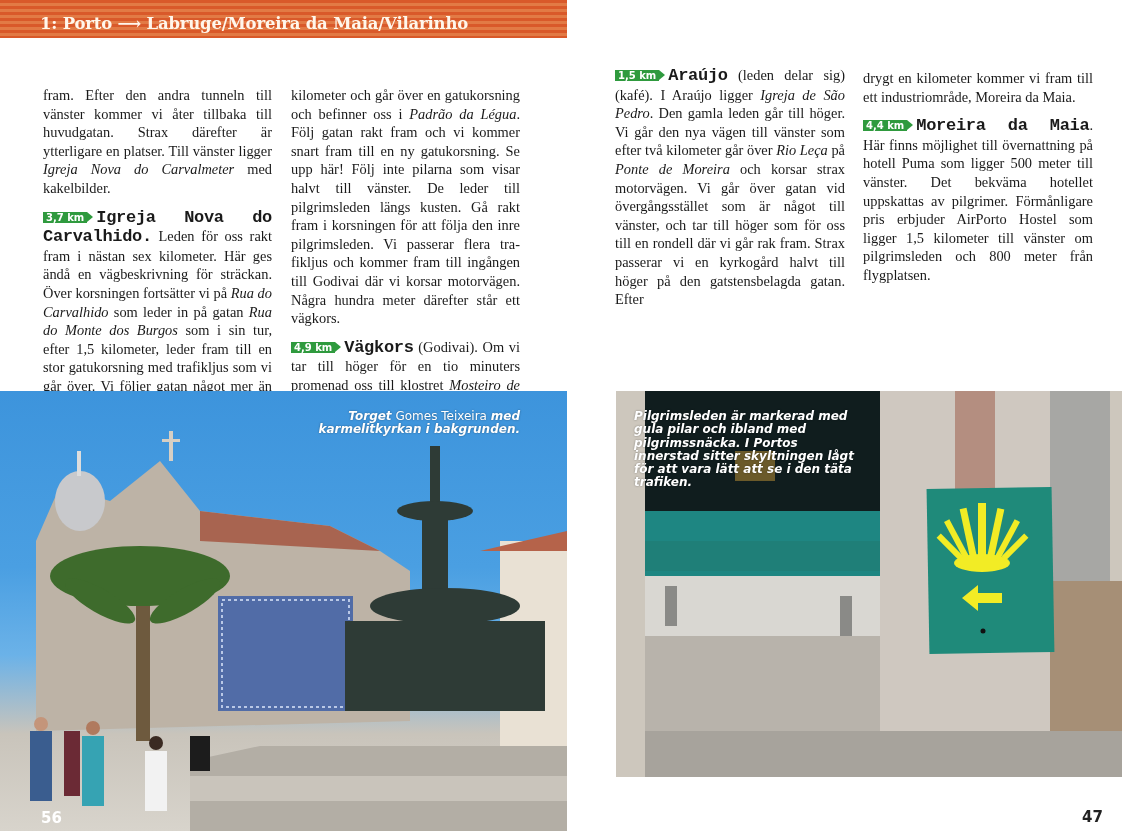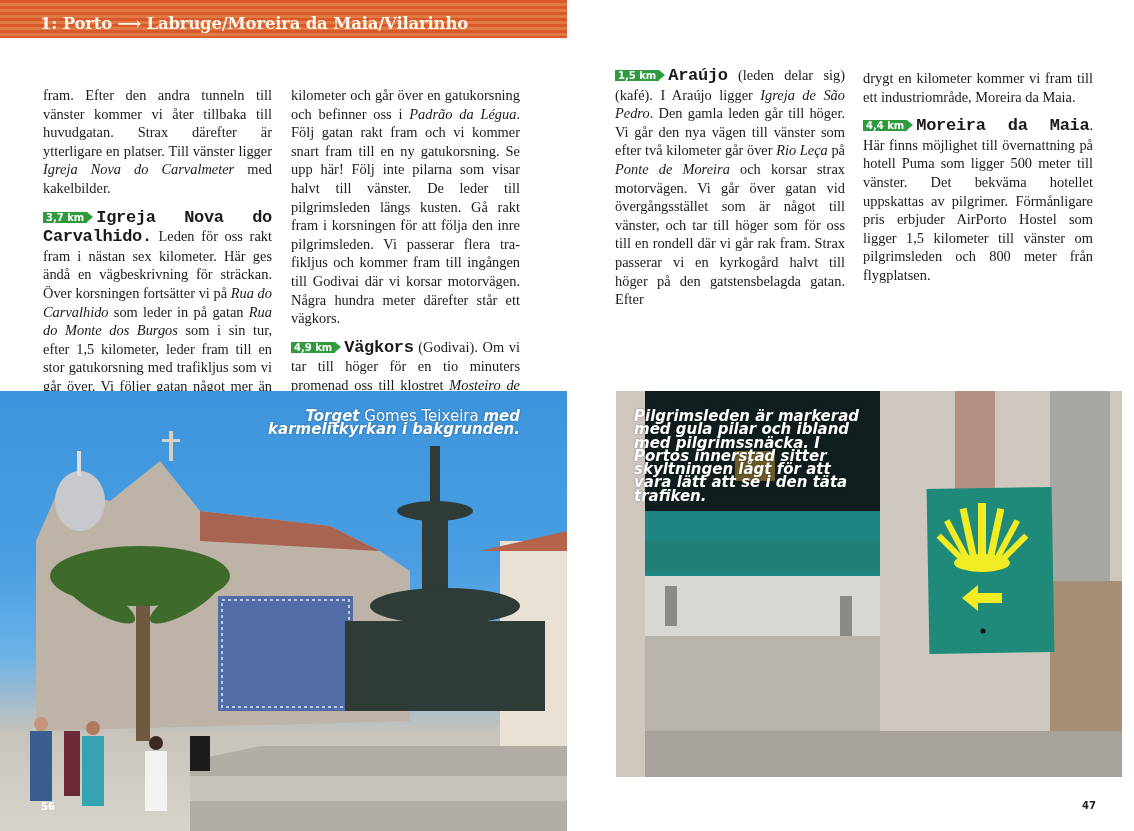--- a/index.html
+++ b/index.html
@@ -31,27 +31,27 @@
   .parking { display:inline-block; width:12px; height:12px; background:#2a86c6; color:#fff;
         font-family:"DejaVu Sans",sans-serif; font-weight:bold; font-size:9px; line-height:12px; text-align:center;
         border-radius:2px; margin-right:4px; vertical-align:0px; }
 
   
   .photo { position:absolute; overflow:hidden; }
   #photo-left { left:0; top:391px; width:567px; height:440px;
     background: linear-gradient(180deg, #3d94dc 0%, #4a9fe2 40%, #6bb2e8 60%, #c9c4bb 78%, #d8d4cc 100%); }
   #photo-right { left:616px; top:391px; width:477px; height:386px; background:#cdc7bd;padding-left:29px; }
 
-  .caption { position:absolute; color:#ffffff; font-family:"DejaVu Sans",sans-serif; font-size:15px;
+  .caption { position:absolute; color:#ffffff; font-family:"DejaVu Sans",sans-serif; font-size:12px;
              line-height:13.3px; font-style:italic; font-weight:bold; text-shadow:0 0 2px rgba(0,0,0,0.4); }
   #caption-left { right:47px; top:19px; text-align:right; }
   #caption-left .upright { font-style:normal; font-weight:normal; }
   #caption-right { left:18px; top:19px; width:225px; }
 
-  .page-number { position:absolute; font-family:"DejaVu Sans",sans-serif; font-weight:bold; font-size:10px; }
+  .page-number { position:absolute; font-family:"DejaVu Sans",sans-serif; font-weight:bold; font-size:15px;margin-top:8px; }
   #page-number-left { left:41px; top:801px; color:#ffffff; }
   #page-number-right { left:515px; top:800px; color:#222; }
 </style>
 </head>
 <body>
 
 <div class="page" id="page-left">
   <div class="chapter-header">
     <span class="title">1: Porto ⟶ Labruge/Moreira da Maia/Vilarinho</span>
   </div>

